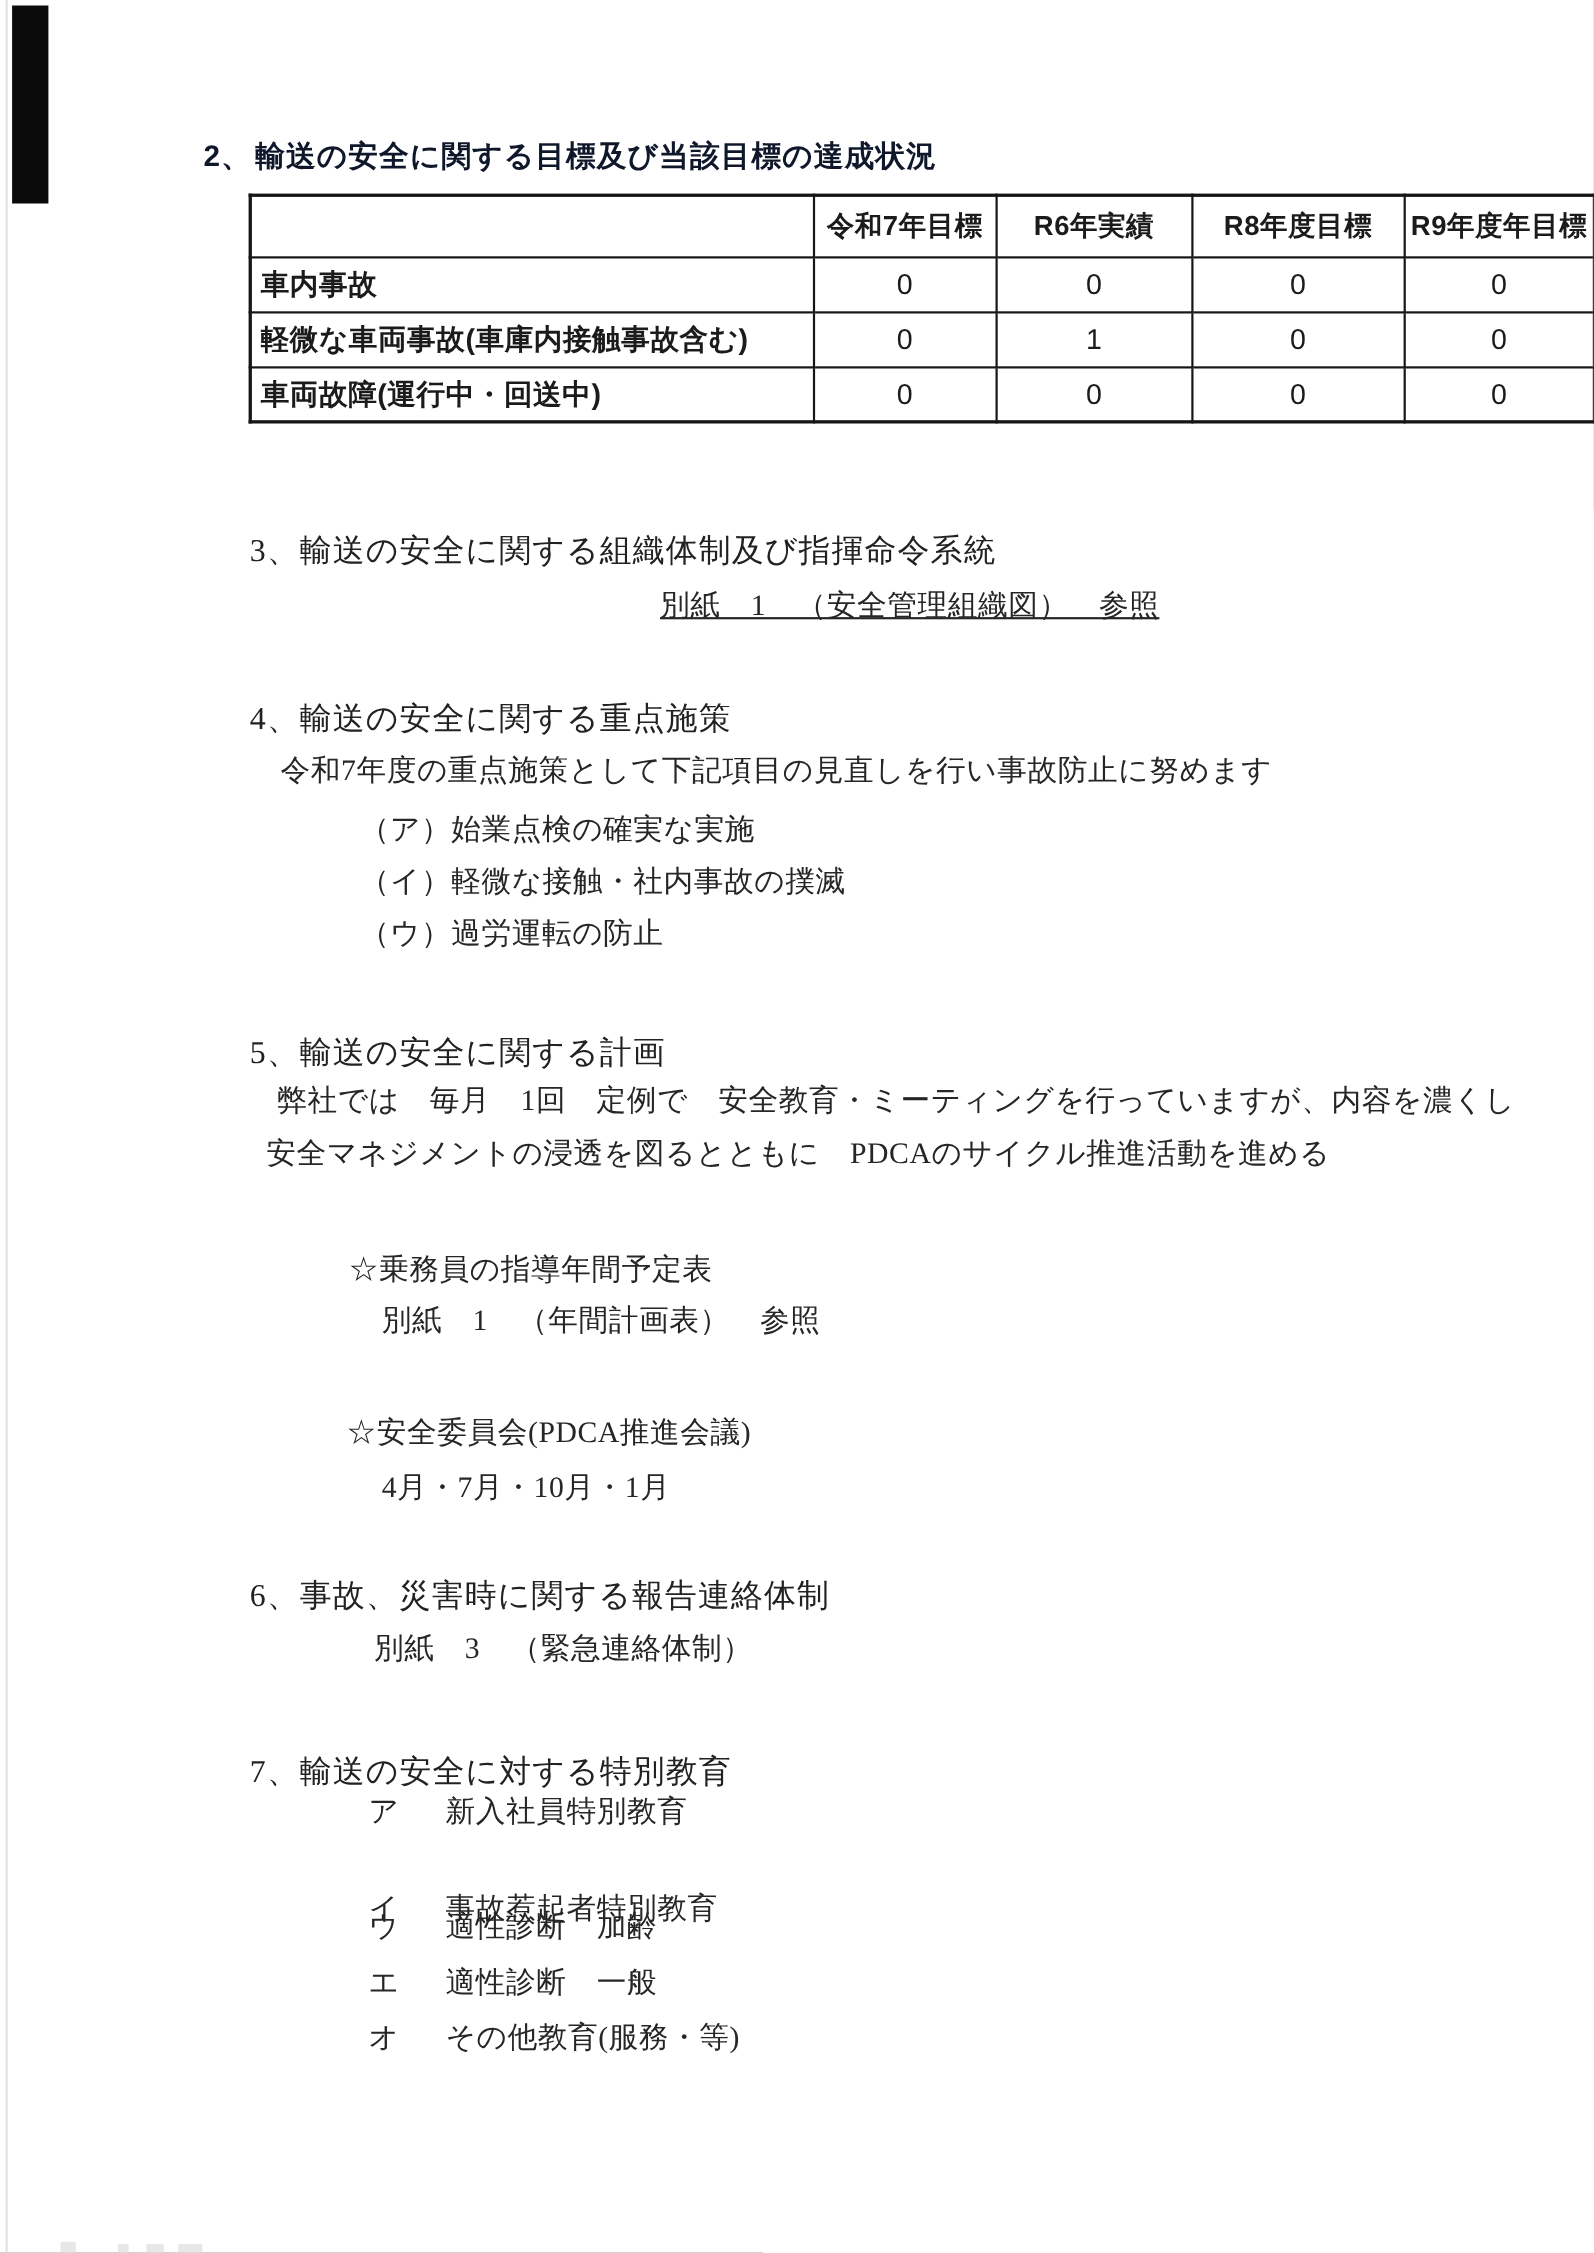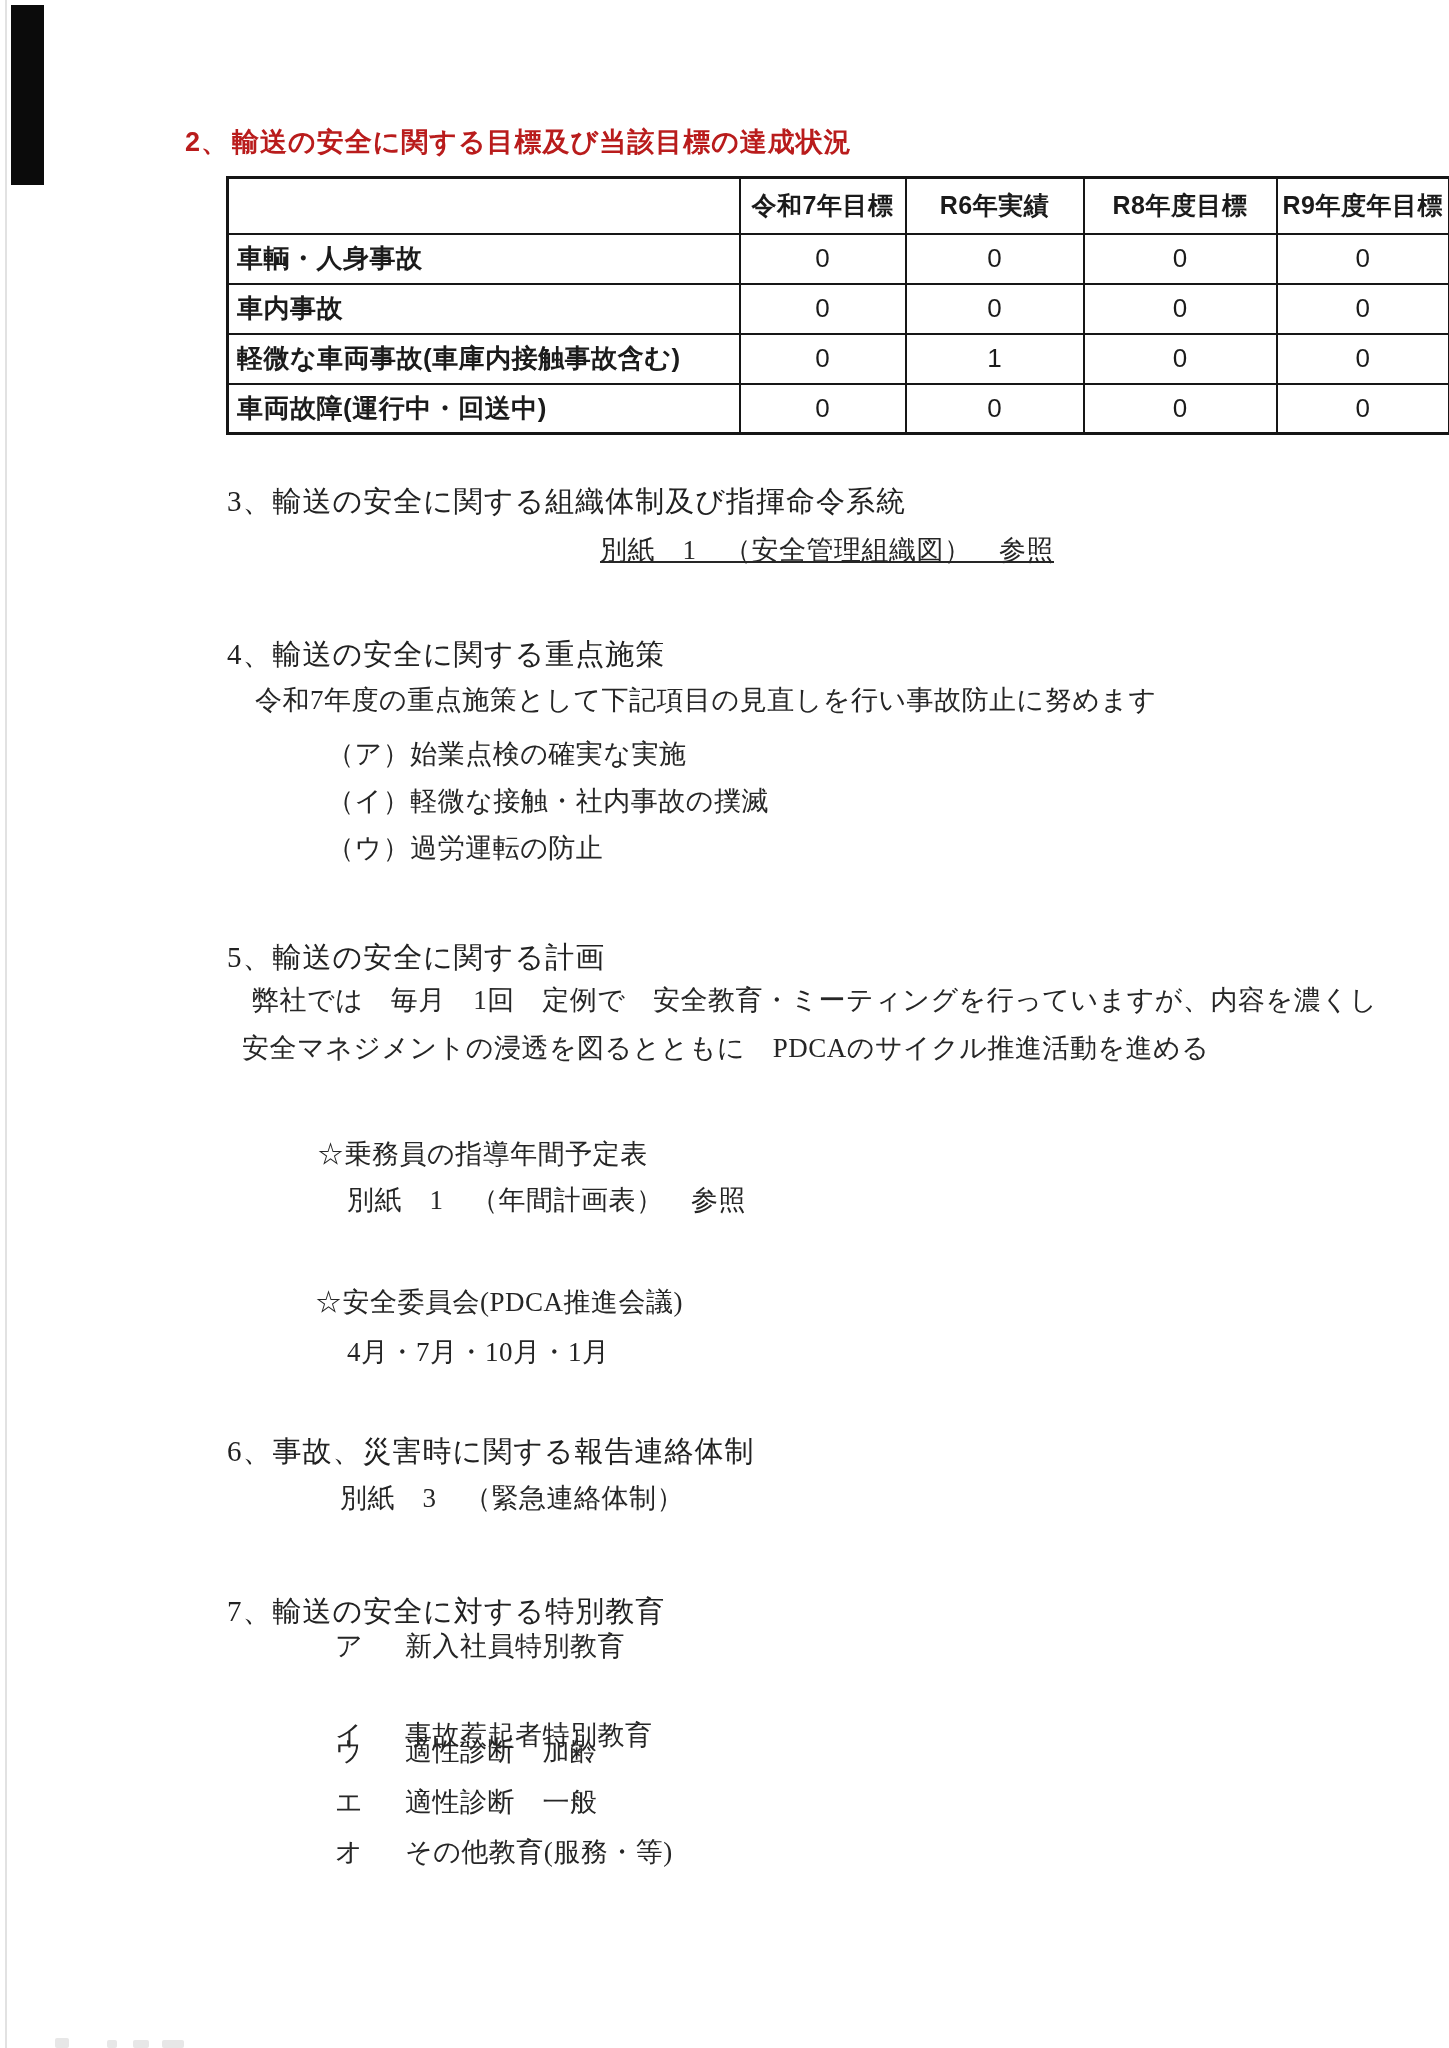--- a/index.html
+++ b/index.html
@@ -16,21 +16,21 @@
 
   
   .edge-line { position:absolute; left:5px; top:0; width:2px; height:2048px; background:#e2e2e2; }
   .black-mark { position:absolute; left:11px; top:5px; width:33px; height:180px; background:#0b0b0b; }
   .smudge { position:absolute; background:#e7e7e7; border-radius:2px; }
 
   
   .h-gothic {
     font-family:"Liberation Sans", sans-serif;
     font-weight:bold; font-size:27px; line-height:36px;
-    color:#b91c1c; letter-spacing:1px;
+    color:#0f172a; letter-spacing:1px;
   }
   .h-serif { font-size:29px; line-height:38px; letter-spacing:1px; color:#222; }
   .num { display:inline-block; min-width:40px; }
   .num-wide { display:inline-block; min-width:47px; }
 
   .body-serif { font-size:27px; line-height:36px; letter-spacing:0.5px; color:#262626; }
 
   
   table.goal-table {
     border-collapse:collapse;
@@ -75,27 +75,20 @@
           <col style="width:193px">
           <col style="width:173px">
       </colgroup>
       <tbody>
           <tr class="hdr">
         <td class="th-cell"></td>
         <td class="th-cell">令和7年目標</td>
         <td class="th-cell">R6年実績</td>
         <td class="th-cell">R8年度目標</td>
         <td class="th-cell">R9年度年目標</td>
-      </tr>
-      <tr class="data">
-        <td class="label-cell">車輌・人身事故</td>
-        <td class="val-cell">0</td>
-        <td class="val-cell">0</td>
-        <td class="val-cell">0</td>
-        <td class="val-cell">0</td>
       </tr>
       <tr class="data">
         <td class="label-cell">車内事故</td>
         <td class="val-cell">0</td>
         <td class="val-cell">0</td>
         <td class="val-cell">0</td>
         <td class="val-cell">0</td>
       </tr>
       <tr class="data">
         <td class="label-cell">軽微な車両事故(車庫内接触事故含む)</td>

